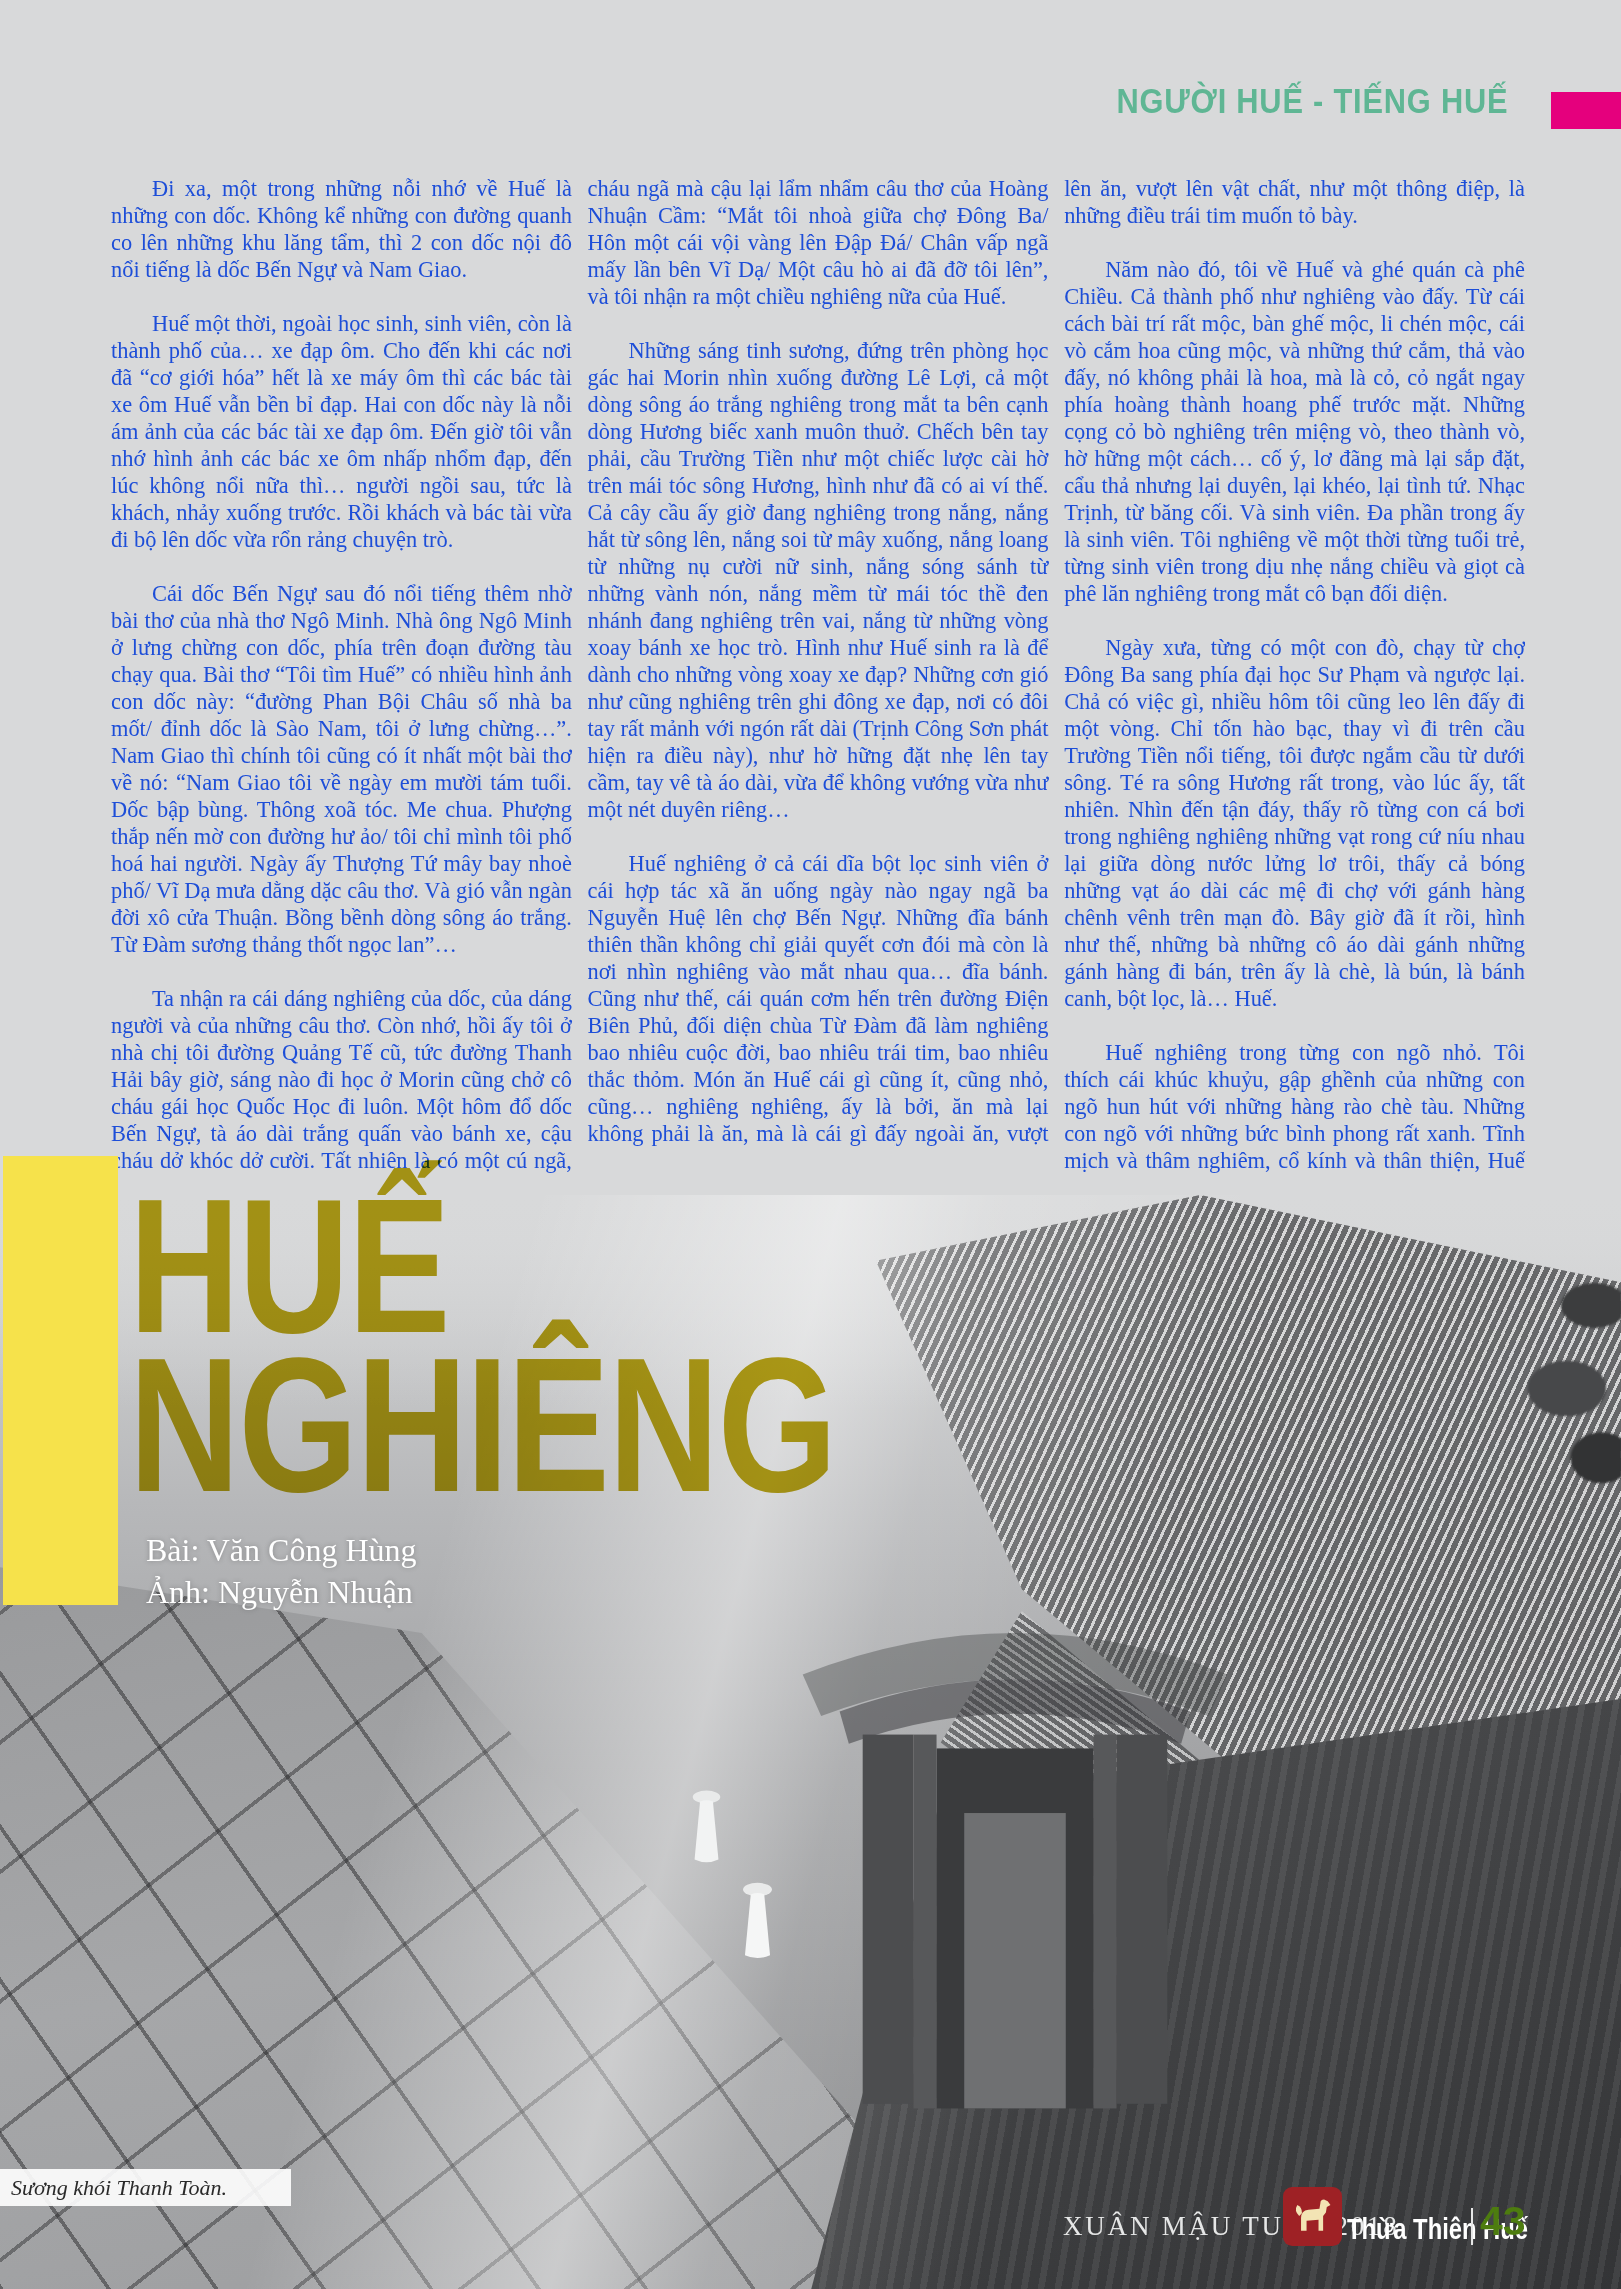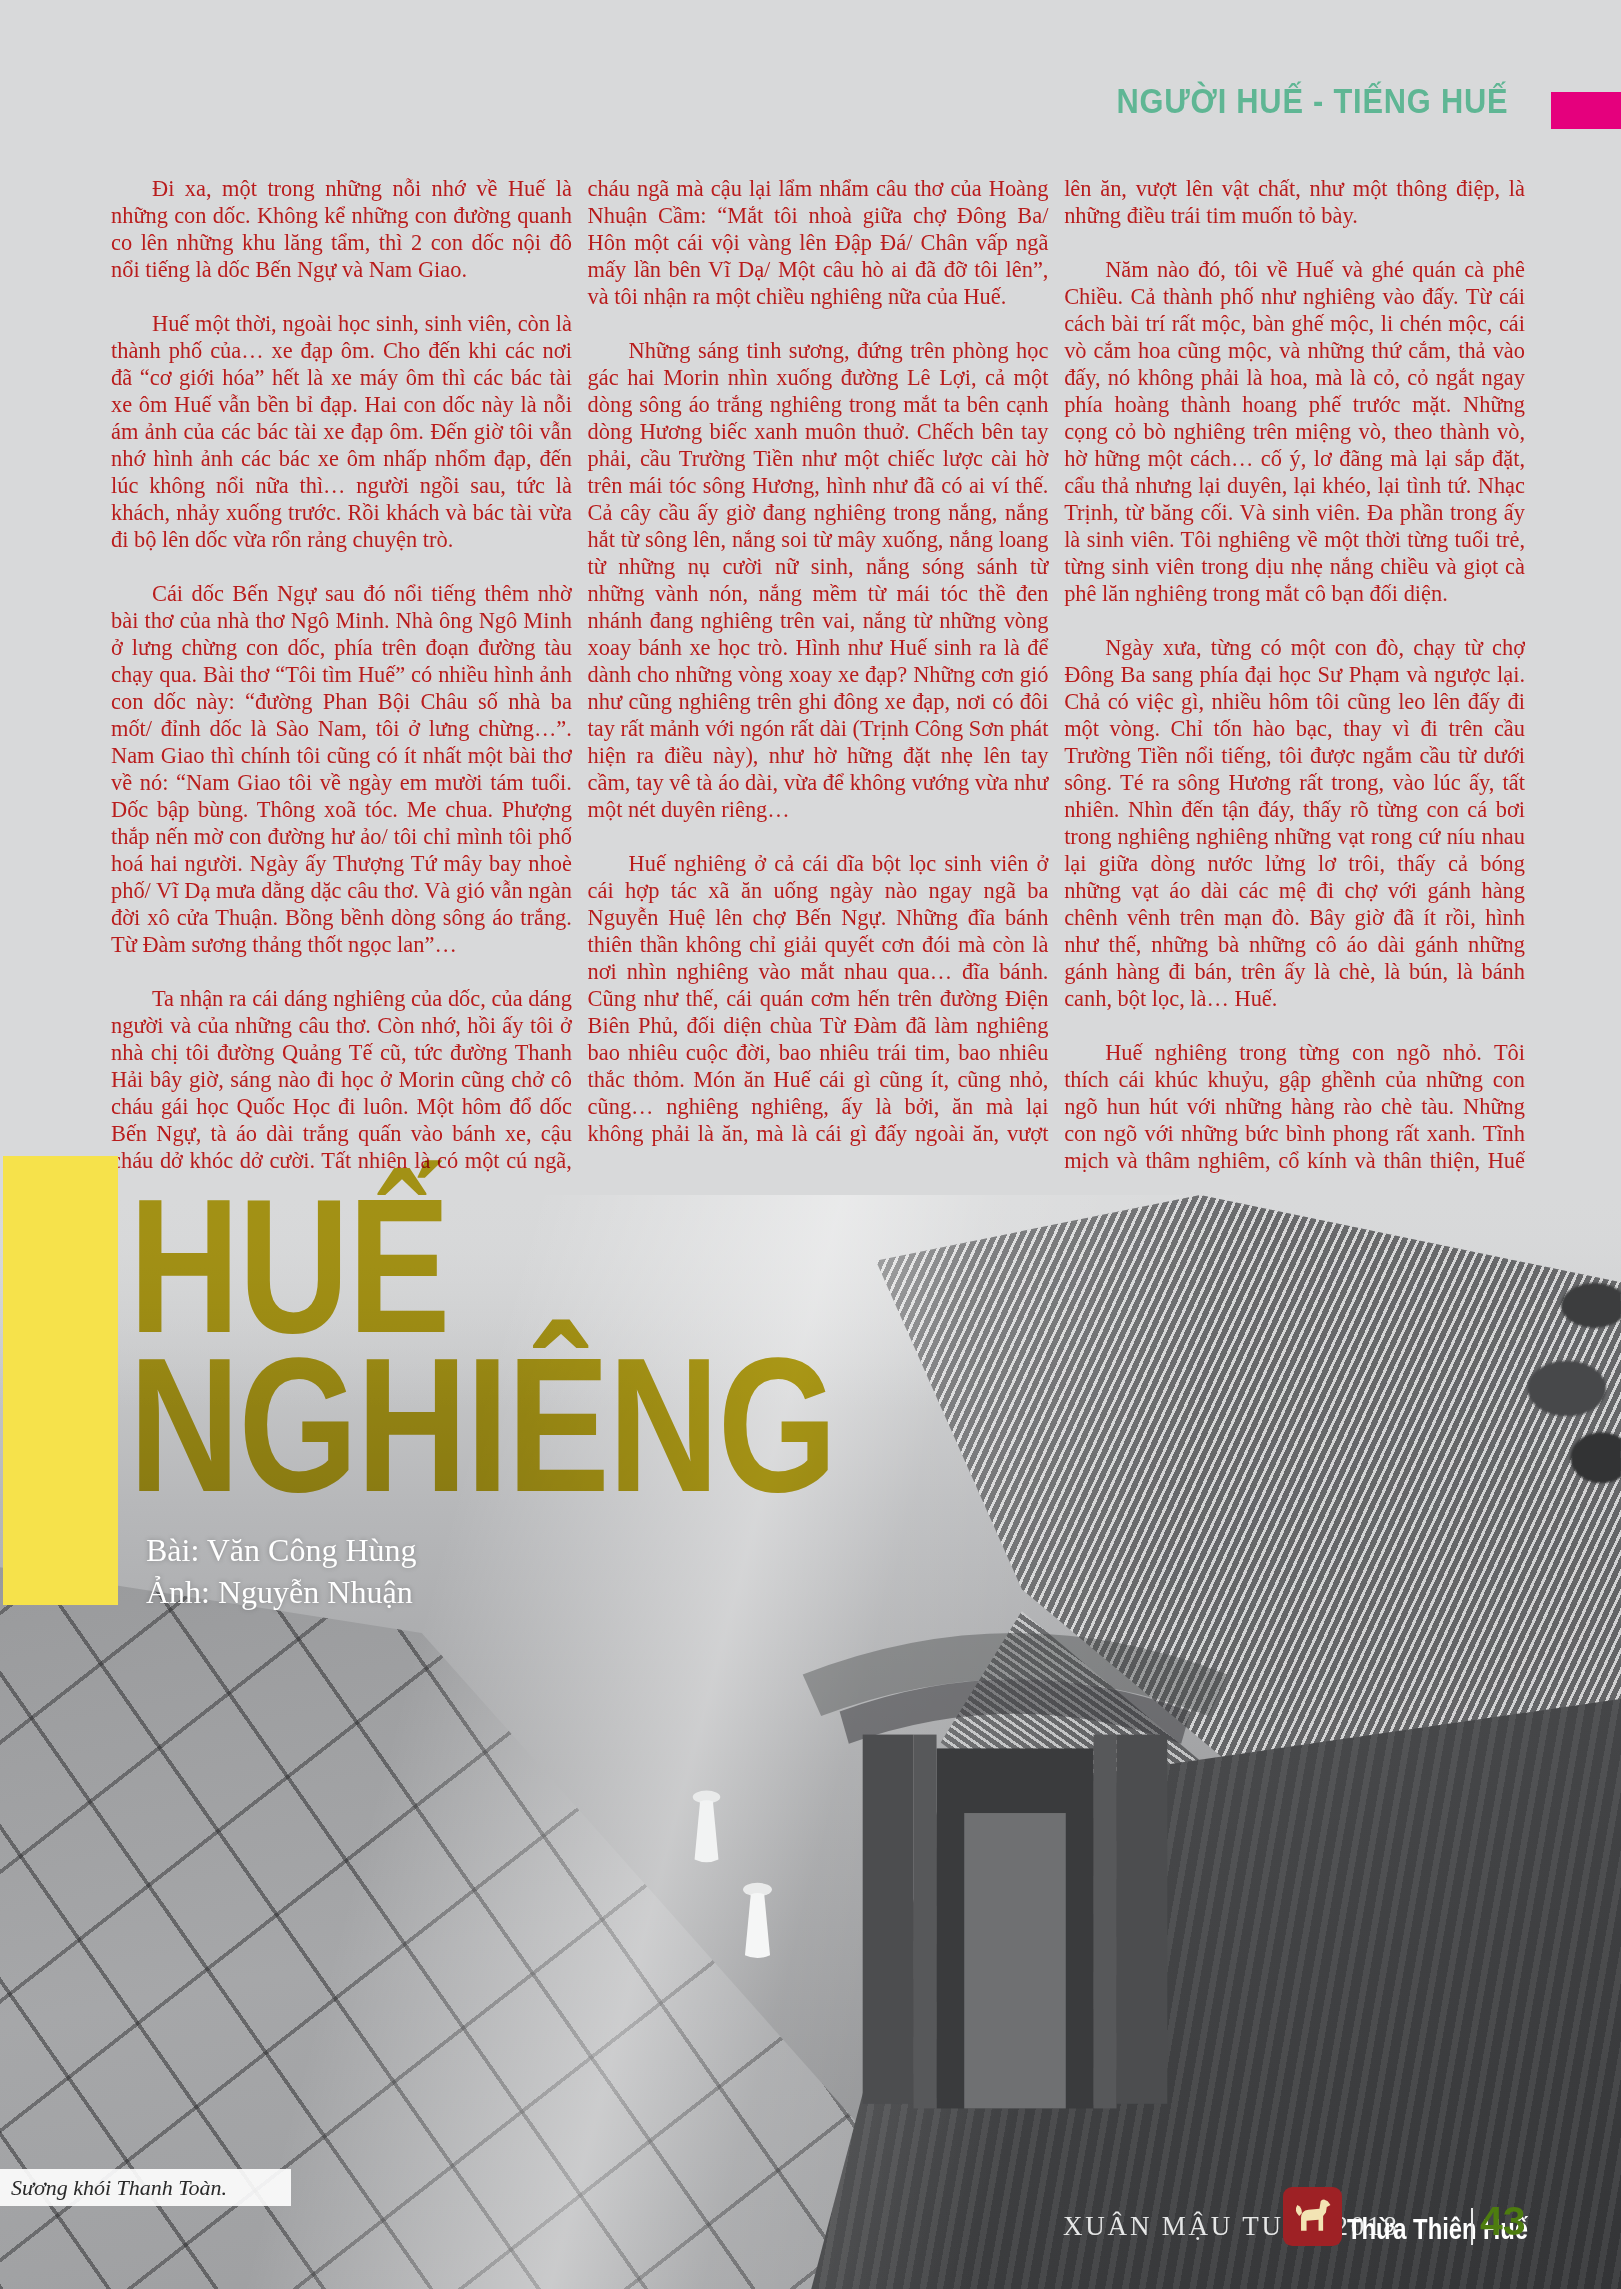--- a/index.html
+++ b/index.html
@@ -18,21 +18,21 @@
     white-space:nowrap;
   }
   .accent-bar{
     position:absolute;top:92px;right:0;width:71px;height:37px;
     background:#e5007d;
   }
   
   .article{
     position:absolute;top:175px;left:111px;width:1414px;height:1011px;
     column-count:3;column-gap:15.7px;
-    font-size:22.4px;line-height:27px;color:#b91c1c;
+    font-size:22.4px;line-height:27px;color:#1d4ed8;
     text-align:justify;overflow:hidden;
   }
   .article p{margin:0 0 27px 0;text-indent:41px;}
   
   .photo{
     position:absolute;left:0;right:0;top:1195px;bottom:0;
     background:linear-gradient(180deg,#d8d9da 0%,#cdcecf 9%,#b7b8ba 28%,#a2a3a5 52%,#929395 78%,#87888a 100%);
   }
   .photo *{position:absolute;}
   .ph-roof-right{

